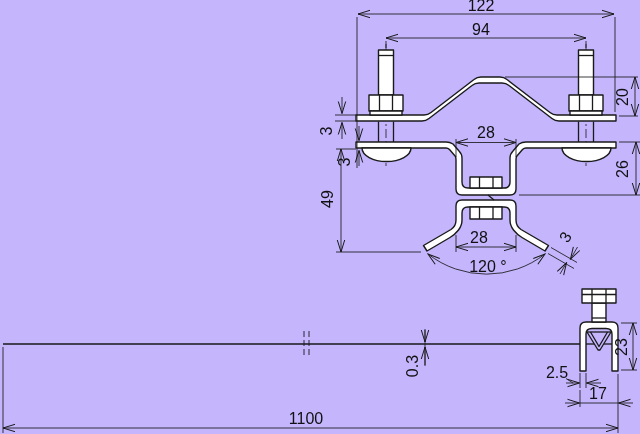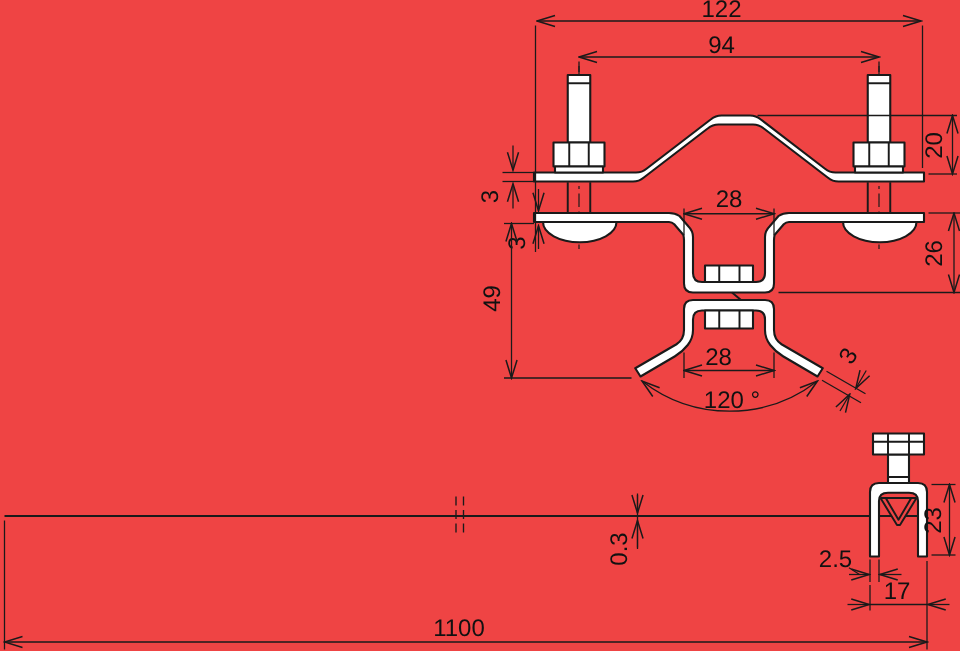--- a/index.html
+++ b/index.html
@@ -1,16 +1,16 @@
 <!DOCTYPE html>
 <html><head>
 <meta charset="utf-8">
 <style>
   html,body{margin:0;padding:0;background:#fff;}
-  .stage{width:640px;height:434px;background:#ef4444;position:relative;overflow:hidden;
+  .stage{width:640px;height:434px;background:#c4b5fd;position:relative;overflow:hidden;
          font-family:"Liberation Sans",sans-serif;}
   svg{display:block;}
   .part{fill:#ffffff;stroke:#1a1a1a;stroke-width:1.4;stroke-linejoin:round;}
   .part2{fill:none;stroke:#1a1a1a;stroke-width:1.3;stroke-linejoin:round;}
   .dim{stroke:#1a1a1a;stroke-width:0.85;fill:none;}
   .cl{stroke:#1a1a1a;stroke-width:0.8;fill:none;stroke-dasharray:9 3 2 3;}
   .brk{stroke:#1a1a1a;stroke-width:0.9;fill:none;stroke-dasharray:6 3;}
   text{fill:#111;font-size:16px;font-family:"Liberation Sans",sans-serif;}
 </style>
 </head>

